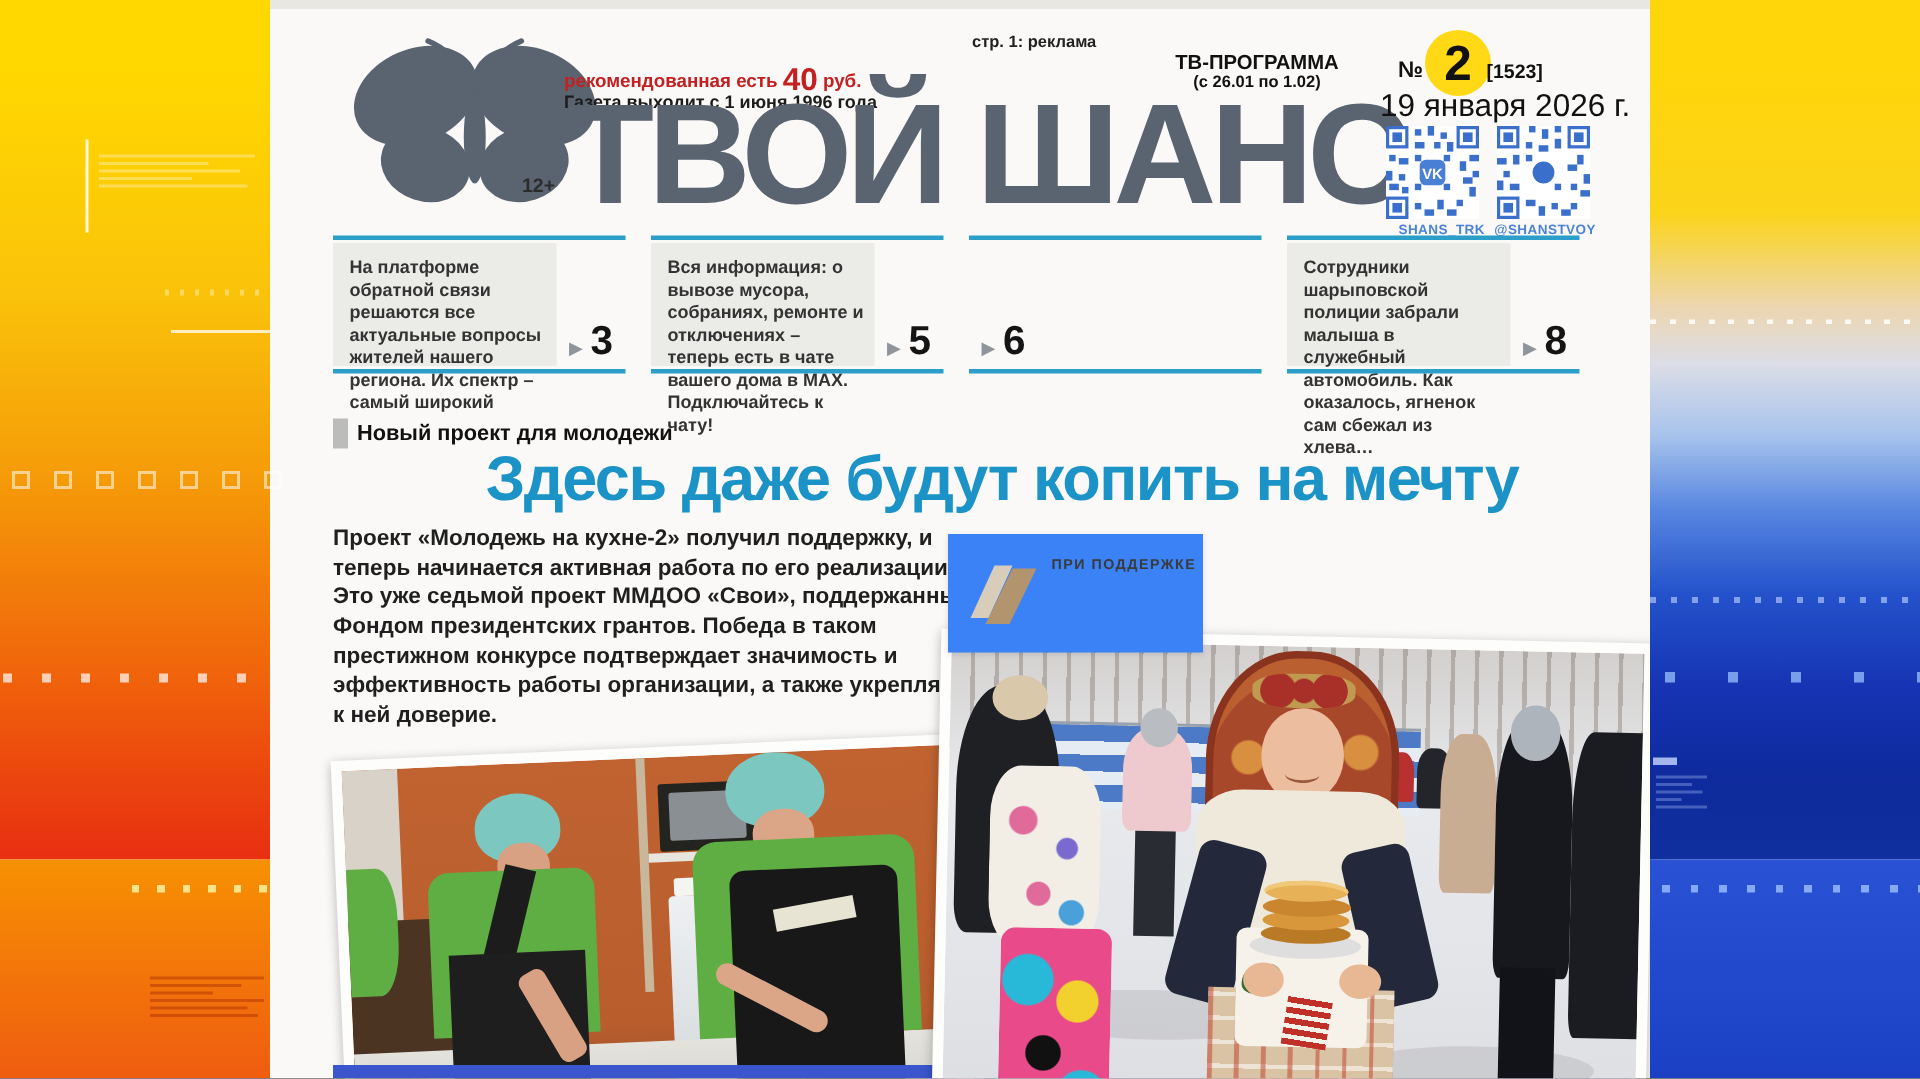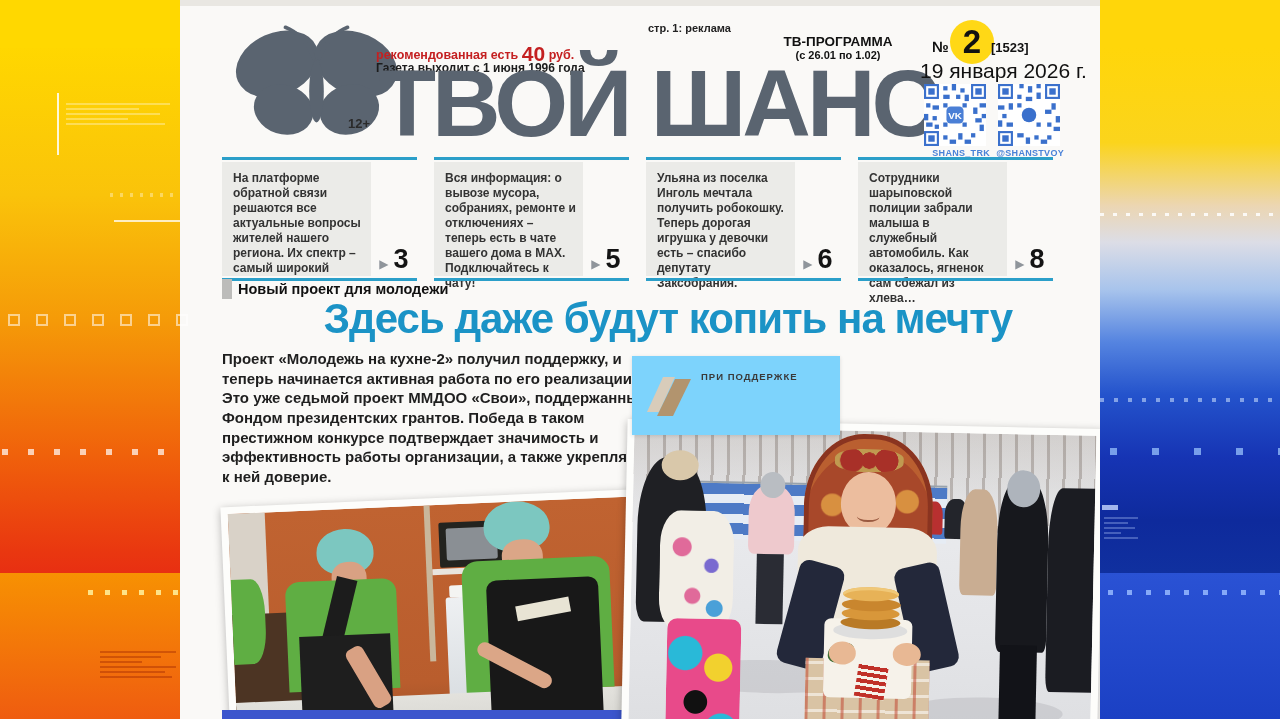--- a/index.html
+++ b/index.html
@@ -45,41 +45,41 @@
   .tv-prog .l2{font-size:11px;font-weight:700;}
   .issue-no{position:absolute;left:752px;top:38px;font-size:15px;font-weight:800;color:#111;}
   .issue-circle{position:absolute;left:770px;top:20px;width:44px;height:44px;border-radius:50%;
     background:#ffd816;display:flex;align-items:center;justify-content:center;font-size:33px;font-weight:800;color:#111;}
   .issue-code{position:absolute;left:811px;top:40px;font-size:13px;font-weight:800;color:#111;}
   .issue-date{position:absolute;left:740px;top:59px;width:148px;text-align:right;font-size:21px;font-weight:400;color:#111;white-space:nowrap;}
   .qr{position:absolute;top:84px;width:62px;height:62px;}
   .qr-label{position:absolute;top:148px;width:70px;text-align:right;font-size:9px;font-weight:800;color:#4a82d8;letter-spacing:.3px;}
 
   
-  .teaser{position:absolute;top:157px;width:195px;height:124px;}
+  .teaser{position:absolute;top:157px;width:195px;height:92px;}
   .teaser .rule{position:absolute;left:0;width:100%;height:3px;background:#2b9fc9;}
   .teaser .rule.t{top:0;} .teaser .rule.b{bottom:0;}
   .teaser .bodyrow{position:absolute;top:5px;bottom:5px;left:0;right:0;display:flex;}
   .teaser .txt{flex:1;background:#ebebe8;padding:9px 6px 6px 11px;font-size:12px;font-weight:700;
                line-height:1.25;color:#333;}
   .teaser .pg{width:46px;display:flex;align-items:flex-end;justify-content:center;gap:5px;padding-bottom:3px;}
   .teaser .arr{font-size:12px;color:#8f959b;line-height:1.5;}
   .teaser .num{font-size:27px;font-weight:800;color:#141414;line-height:1;}
 
   
   .kicker-sq{position:absolute;left:42px;top:279px;width:10px;height:20px;background:#bcbcba;}
   .kicker{position:absolute;left:58px;top:281px;font-size:14.5px;font-weight:700;color:#111;}
   .headline{position:absolute;left:88px;top:295px;width:800px;text-align:center;font-size:42px;
             font-weight:800;letter-spacing:-1px;color:#1b93c6;white-space:nowrap;}
   .bodytext{position:absolute;left:42px;top:349px;width:430px;font-size:15px;font-weight:700;
             line-height:1.31;color:#1f1f1f;}
   .bodytext p{margin:0;}
 
   
-  .grantbox{position:absolute;left:452px;top:356px;width:208px;height:79px;background:#7dd3fc;z-index:5;
+  .grantbox{position:absolute;left:452px;top:356px;width:170px;height:79px;background:#3b82f6;z-index:5;
             box-shadow:0 1px 4px rgba(0,0,0,.12);}
   .grantbox .glogo{position:absolute;left:7px;top:14px;}
   .grantbox .t1{position:absolute;left:69px;top:15px;font-size:9.5px;letter-spacing:1px;color:#3a3a3a;font-weight:700;}
   .grantbox .tb{position:absolute;left:69px;top:28px;font-size:13px;font-weight:800;line-height:1.16;color:#111;}
 
   
   .photo{position:absolute;background:#fdfdfb;padding:7px;box-shadow:0 2px 8px rgba(0,0,0,.28);}
   .photo .inner{position:relative;overflow:hidden;width:100%;height:100%;}
   .photo-left{left:46px;top:498px;width:412px;height:252px;transform:rotate(-2.5deg);z-index:2;}
   .photo-right{left:444px;top:424px;width:462px;height:330px;transform:rotate(1.2deg);z-index:4;}
@@ -293,21 +293,20 @@
         <div class="pg">
             <span class="arr">▶</span>
             <span class="num">5</span>
           </div>
       </div>
       <div class="rule b"></div>
     </div>
     <div class="teaser" style="left:466px;">
       <div class="rule t"></div>
       <div class="bodyrow">
-        <div class="txt">Ульяна из поселка Инголь мечтала получить робокошку. Теперь дорогая игрушка у девочки есть – спасибо депутату Заксобрания.</div>
         <div class="pg">
             <span class="arr">▶</span>
             <span class="num">6</span>
           </div>
       </div>
       <div class="rule b"></div>
     </div>
     <div class="teaser" style="left:678px;">
       <div class="rule t"></div>
       <div class="bodyrow">

